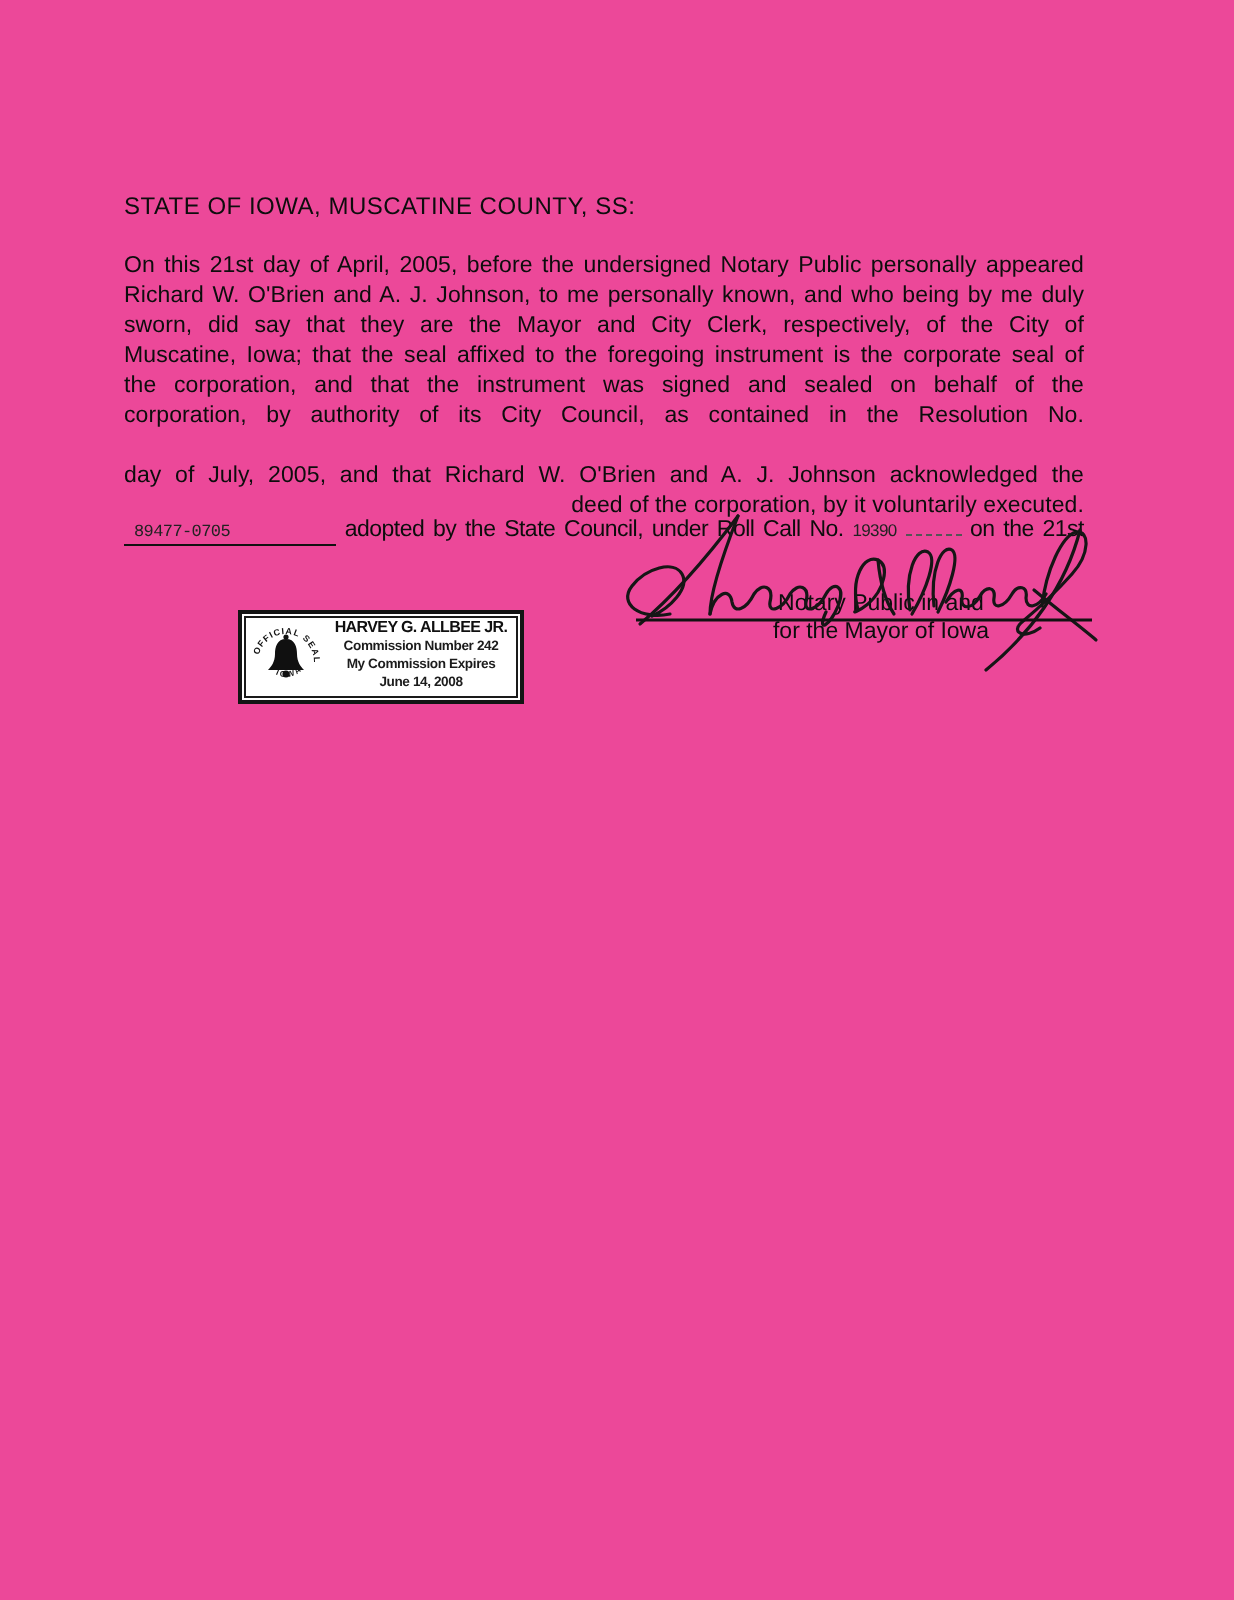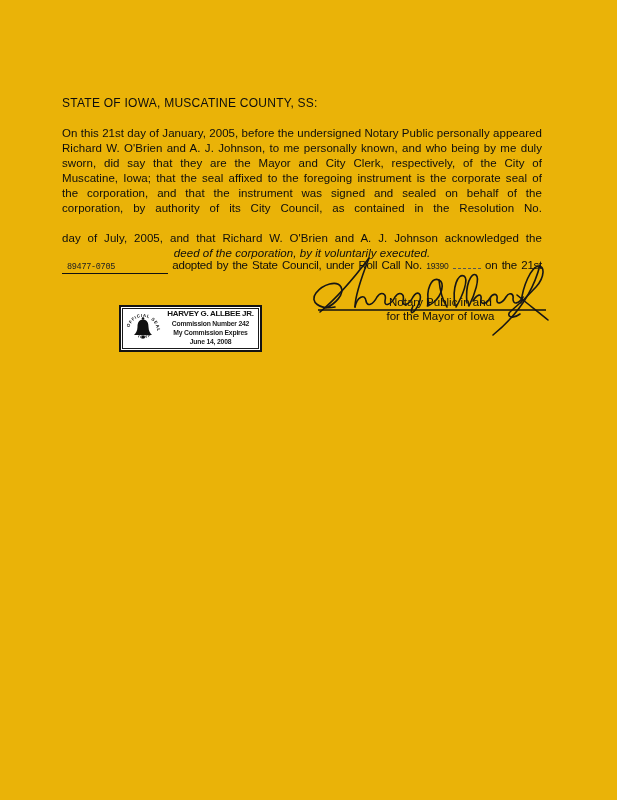--- a/index.html
+++ b/index.html
@@ -5,21 +5,21 @@
   html,body{margin:0;padding:0;}
   body{
     width:617px;height:800px;
     background:#f2f2f2;
     font-family:"Liberation Sans", sans-serif;
     -webkit-font-smoothing:none;
   }
   .page{
     position:relative;
     width:617px;height:800px;
-    background:#eab308;
+    background:#ec4899;
     color:#0d0d0d;
     overflow:hidden;
   }
   
   .doc-header{
     position:absolute;
     left:62px;top:96px;width:490px;
     font-size:12px;letter-spacing:.25px;
     white-space:nowrap;
   }
@@ -29,21 +29,21 @@
     left:62px;top:126px;width:480px;
     font-size:11.5px;line-height:15px;
     letter-spacing:.05px;
   }
   .jline{
     text-align:justify;
     text-align-last:justify;
     height:15px;white-space:nowrap;
   }
   .lline{
-    text-align:center;height:15px;white-space:nowrap;font-style:italic;
+    text-align:right;height:15px;white-space:nowrap;
   }
   .fillline{letter-spacing:-0.25px;}
   .blank-underline{
     display:inline-block;
     width:106px;
     border-bottom:1px solid #111;
     line-height:11px;
     vertical-align:baseline;
     margin-top:44px;
   }
@@ -116,21 +116,21 @@
   }
 </style>
 </head>
 <body>
 
 <div class="page">
 
   <div class="doc-header">STATE OF IOWA, MUSCATINE COUNTY, SS:</div>
 
   <div class="para">
-    <div class="jline">On this 21st day of January, 2005, before the undersigned Notary Public personally appeared</div>
+    <div class="jline">On this 21st day of April, 2005, before the undersigned Notary Public personally appeared</div>
     <div class="jline">Richard W. O'Brien and A. J. Johnson, to me personally known, and who being by me duly</div>
     <div class="jline">sworn, did say that they are the Mayor and City Clerk, respectively, of the City of</div>
     <div class="jline">Muscatine, Iowa; that the seal affixed to the foregoing instrument is the corporate seal of</div>
     <div class="jline">the corporation, and that the instrument was signed and sealed on behalf of the</div>
     <div class="jline">corporation, by authority of its City Council, as contained in the Resolution No.</div>
     <div class="jline fillline">
       <span class="blank-underline"><span class="typed">89477-0705</span></span>
       <span>adopted by the State Council, under Roll Call No.</span>
       <span class="typed-inline">19390</span>
       <span class="dash-blank"></span>

